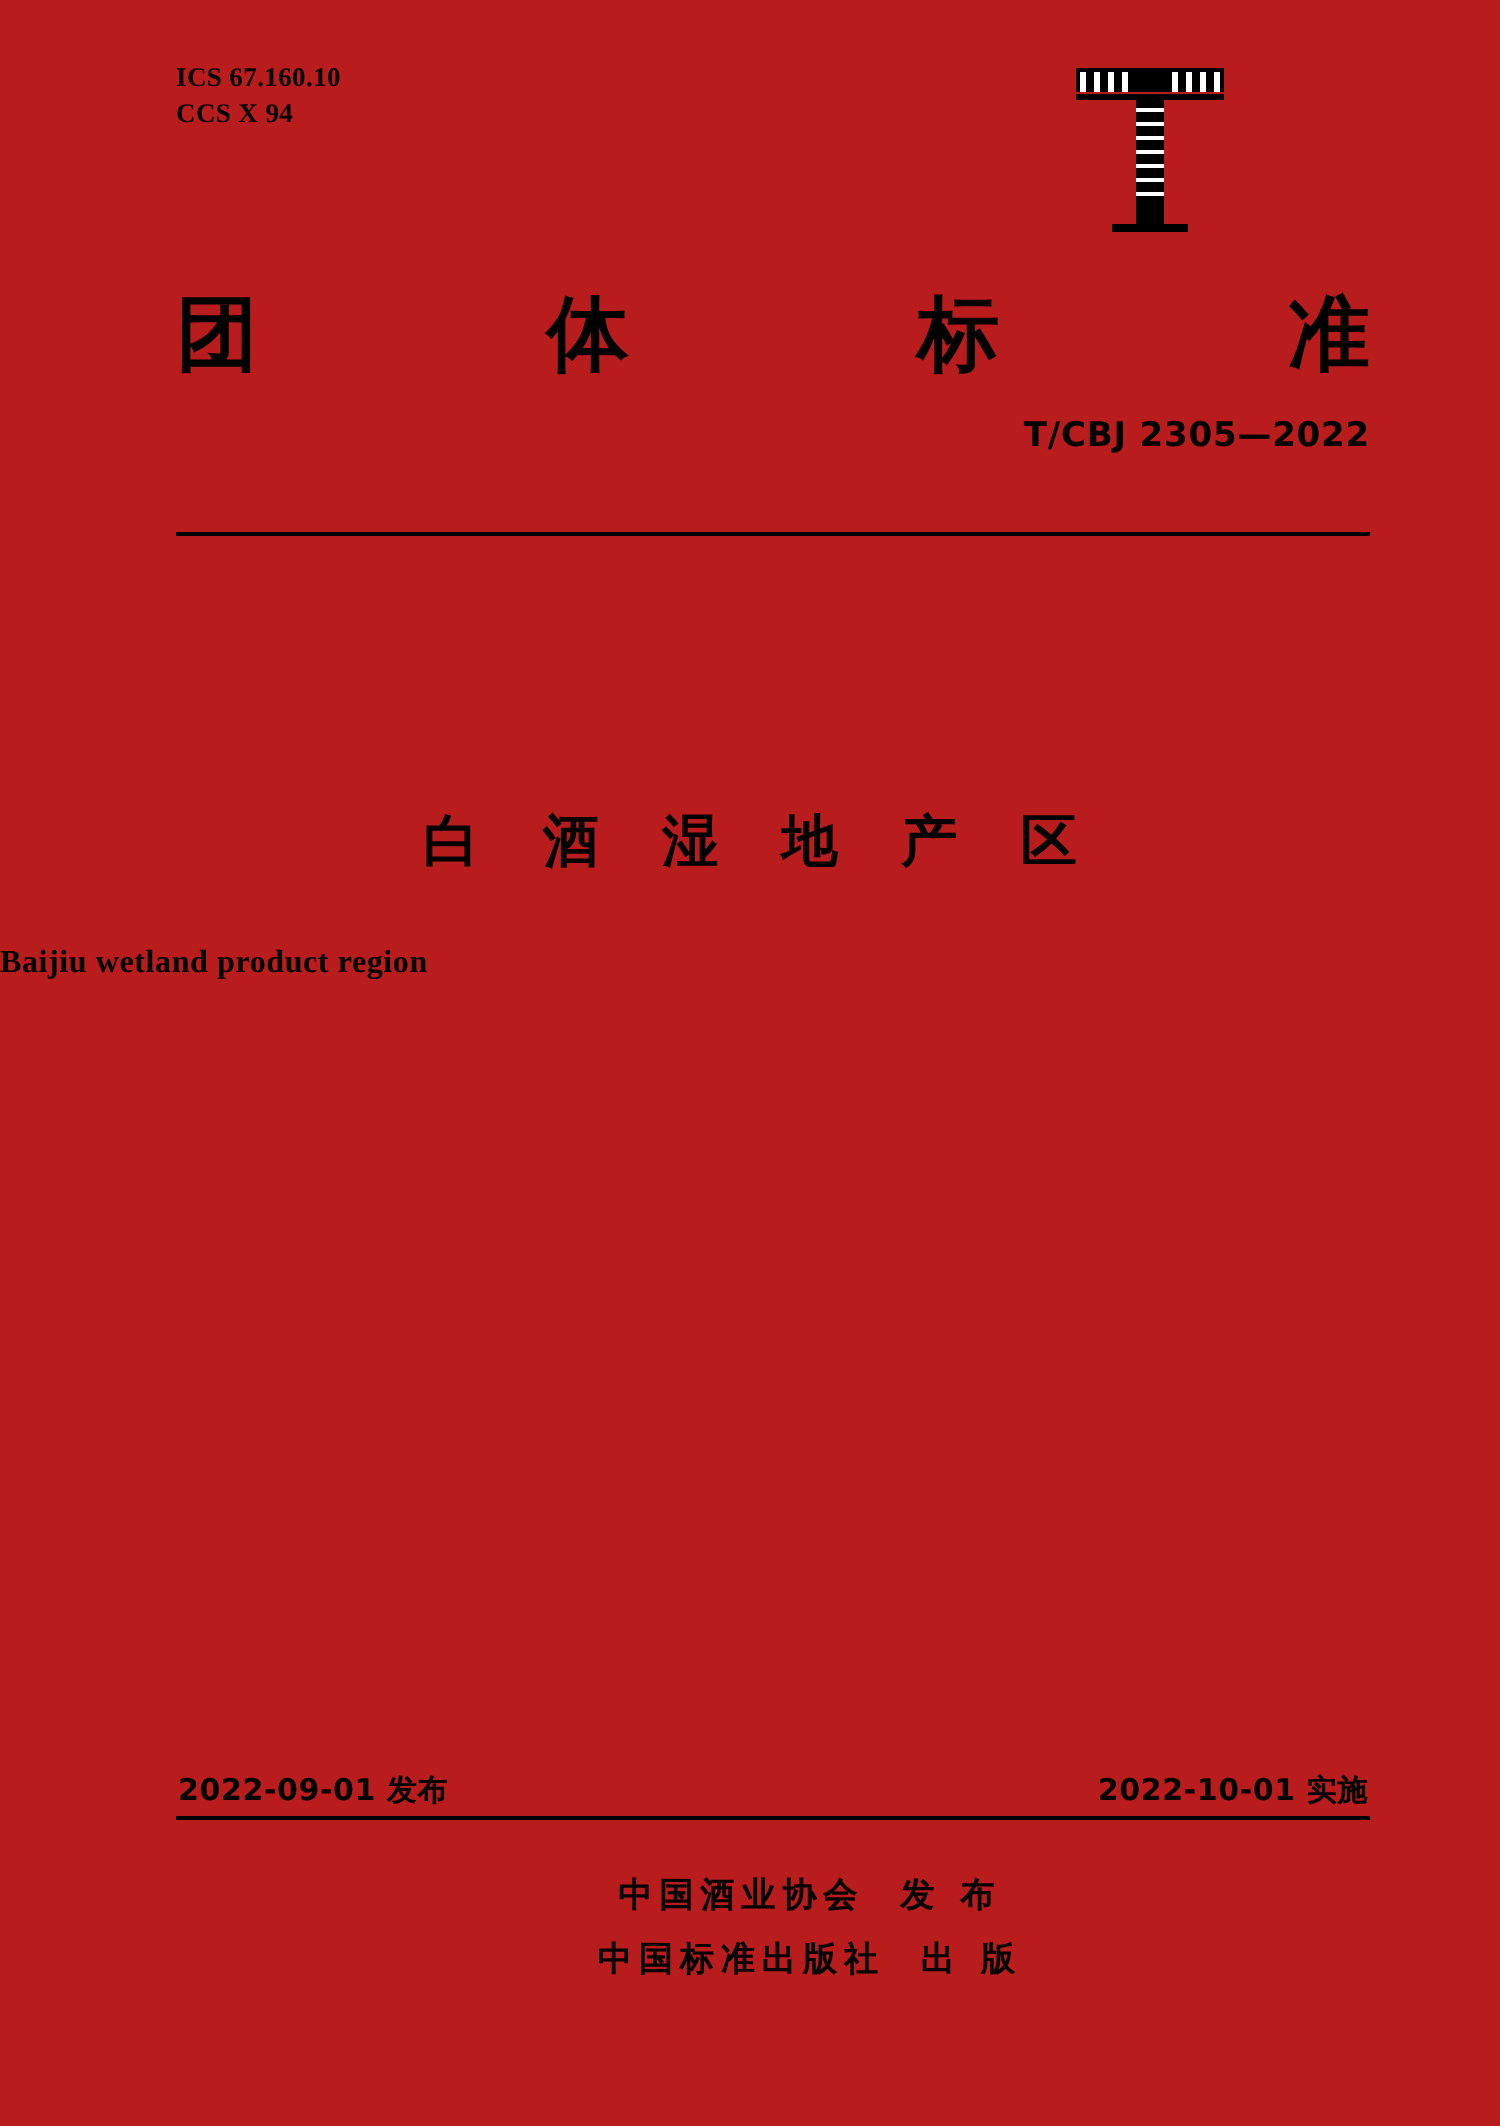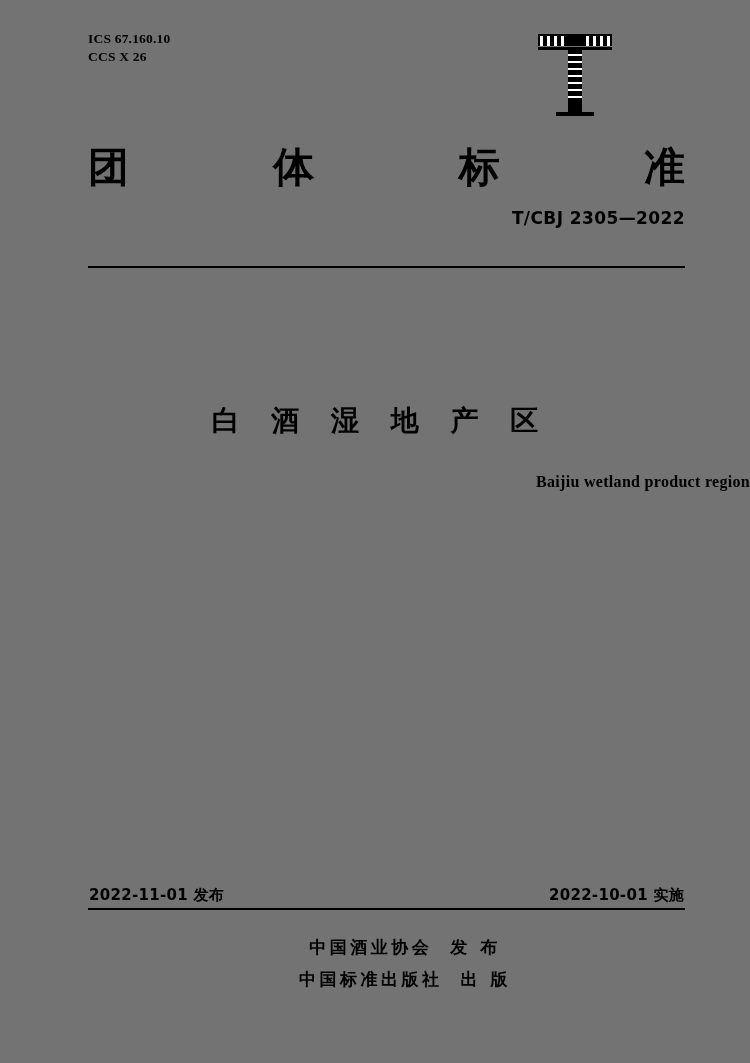--- a/index.html
+++ b/index.html
@@ -15,21 +15,21 @@
     color: #000000;
     overflow: hidden;
   }
 
   .page {
     position: absolute;
     left: 0;
     top: 0;
     width: 750px;
     height: 1063px;
-    background: #737373;
+    background: #b91c1c;
   }
 
   
   .codes {
     position: absolute;
     left: 88px;
     top: 30px;
     font-family: "Liberation Serif", serif;
     font-weight: bold;
     font-size: 13.5px;
@@ -104,21 +104,21 @@
     font-size: 28px;
     font-weight: bold;
     letter-spacing: 11px;
     text-indent: 11px;
   }
   .doc-title-en {
     position: absolute;
     left: 0;
     top: 473px;
     width: 750px;
-    text-align: right;
+    text-align: left;
     font-family: "Liberation Serif", serif;
     font-size: 16px;
     font-weight: bold;
     letter-spacing: 0.3px;
   }
 
   
   .date-left {
     position: absolute;
     left: 89px;
@@ -155,21 +155,21 @@
   .pub .org { letter-spacing: 3.5px; }
   .pub .act { letter-spacing: 3.5px; margin-left: 18px; }
 </style>
 </head>
 <body>
 
 <div class="page">
 
   <div class="codes">
     <div>ICS 67.160.10</div>
-    <div>CCS X 26</div>
+    <div>CCS X 94</div>
   </div>
 
   <div class="logo">
     <svg width="90" height="92" viewBox="0 0 90 92" xmlns="http://www.w3.org/2000/svg">
 
       <rect x="8" y="6" width="74" height="12" fill="#000"></rect>
       <rect x="8" y="19" width="74" height="3" fill="#000"></rect>
       <rect x="38" y="22" width="14" height="62" fill="#000"></rect>
       <rect x="38" y="26" width="14" height="2" fill="#ffffff"></rect>
       <rect x="38" y="33" width="14" height="2" fill="#ffffff"></rect>
@@ -199,21 +199,21 @@
 
   <div class="std-no">T/CBJ 2305—2022</div>
 
   <div class="rule-top"></div>
 
   <div class="doc-title-cn">白 酒 湿 地 产 区</div>
   <div class="doc-title-en">Baijiu wetland product region</div>
 
   <div class="rule-bottom"></div>
 
-  <div class="date-left">2022-11-01 发布</div>
+  <div class="date-left">2022-09-01 发布</div>
   <div class="date-right">2022-10-01 实施</div>
 
   <div class="pub pub-1">
     <span class="org">中国酒业协会</span><span class="act">发 布</span>
   </div>
   <div class="pub pub-2">
     <span class="org">中国标准出版社</span><span class="act">出 版</span>
   </div>
 
 </div>

